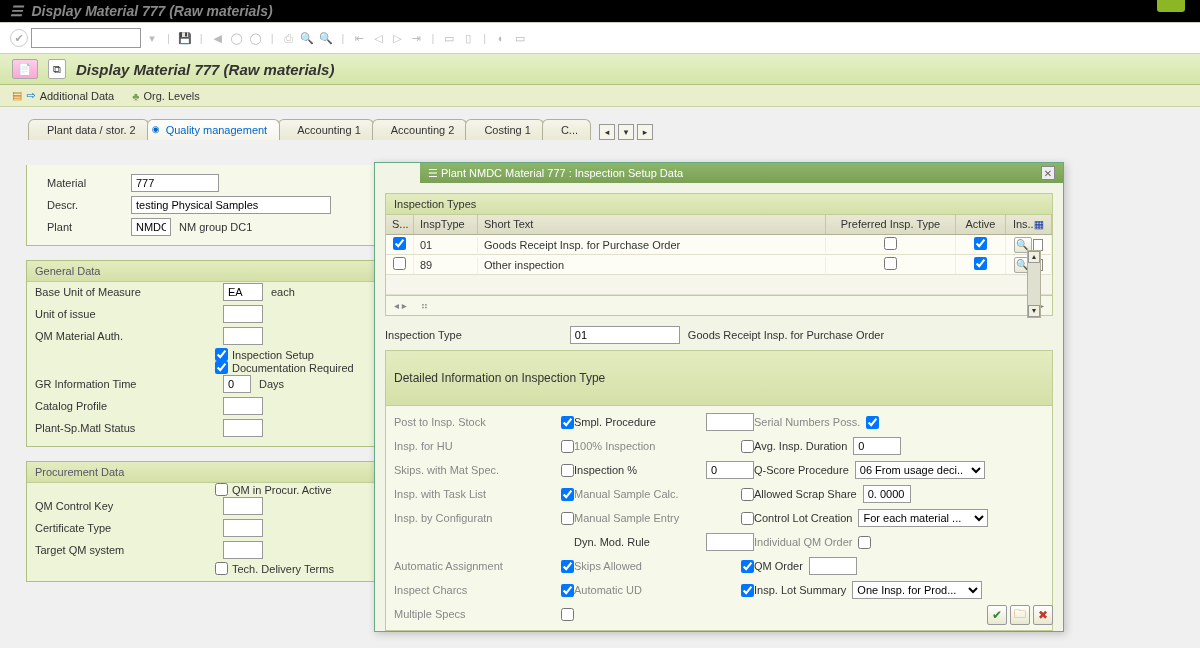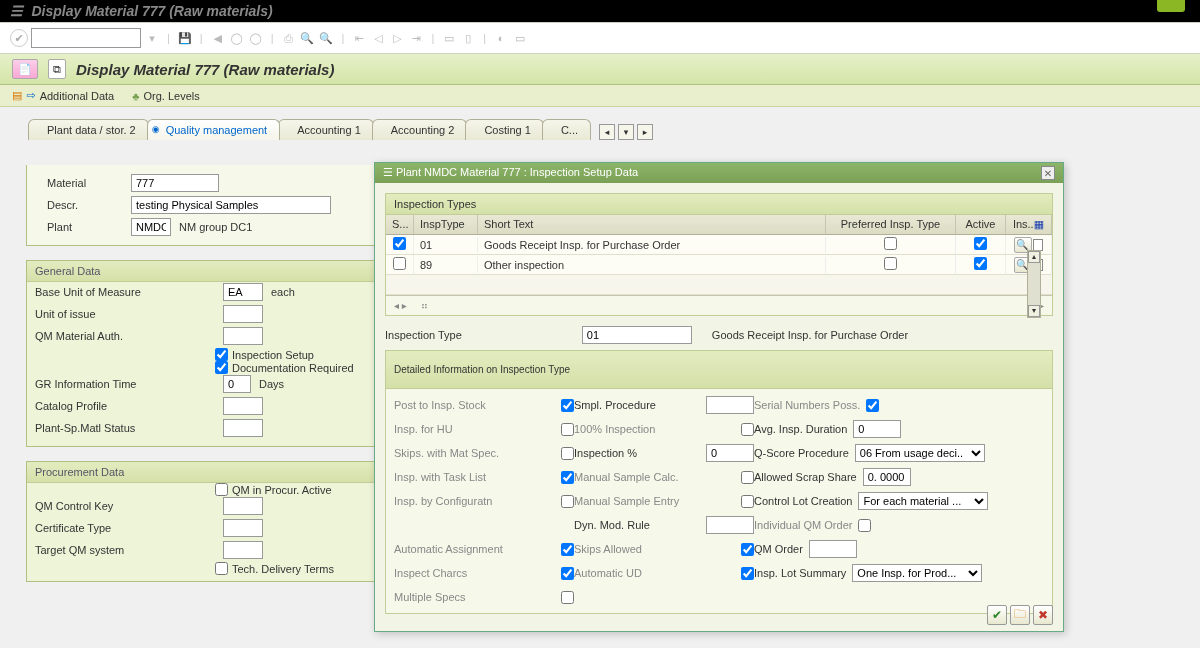--- a/index.html
+++ b/index.html
@@ -47,21 +47,21 @@
 .form-text { margin-left: 8px; font-size: 11px; }
 
 .groupbox { border: 1px solid #b0c080; background: #eef4d8; margin-top: 14px; padding-bottom: 6px; }
 .groupbox .gtitle { background: linear-gradient(#e3ecc0, #d4e0a8); padding: 4px 8px; font-size: 11px; border-bottom: 1px solid #c0cd96; color: #556; }
 .groupbox .form-row { padding: 1px 8px; }
 .groupbox .form-label { width: 130px; }
 .cb-row { margin-left: 188px; display: flex; align-items: center; gap: 4px; font-size: 11px; }
 
 
 .popup { position: absolute; left: 374px; top: 162px; width: 690px; height: 470px; background: #f2f4e5; border: 1px solid #6a8; box-shadow: 2px 2px 8px rgba(0,0,0,0.2); }
-.popup-title { background: linear-gradient(#8db56a, #7aa055); color: #fff; padding: 3px 8px; display: flex; align-items: flex-start; justify-content: space-between; font-size: 11px; }
+.popup-title { background: linear-gradient(#8db56a, #7aa055); color: #fff; padding: 3px 8px; display: flex; align-items: center; justify-content: space-between; font-size: 11px; margin-left: 45px; }
 .popup-title .close { background: #eee; color: #666; width: 14px; height: 14px; display: flex; align-items: center; justify-content: center; border: 1px solid #888; cursor: pointer; font-size: 10px; }
 .popup-body { padding: 10px; }
 .popup-group { border: 1px solid #c0cd96; background: #f6f8ea; margin-bottom: 10px; }
 .popup-group .gtitle { background: linear-gradient(#e3ecc0, #d4e0a8); padding: 4px 8px; font-size: 11px; border-bottom: 1px solid #c0cd96; }
 
 
 .itable { width: 100%; }
 .itable-head { display: flex; background: linear-gradient(#e8e8d5, #dcdcc4); border-bottom: 1px solid #b0b098; font-size: 11px; }
 .itable-head > div { padding: 3px 6px; border-right: 1px solid #c5c5b0; }
 .itable-body { max-height: 60px; overflow: hidden; }
@@ -75,23 +75,23 @@
 .col-ins { width: 46px; text-align: center; }
 .itable-scroll { display: flex; justify-content: space-between; padding: 4px 8px; border-top: 1px solid #c5c5b0; font-size: 10px; color: #888; }
 .mag-icon { display: inline-block; width: 18px; height: 16px; background: linear-gradient(#fff, #e8e8d0); border: 1px solid #aaa; border-radius: 2px; text-align: center; line-height: 14px; color: #d97706; font-size: 10px; }
 .tiny-sq { display: inline-block; width: 10px; height: 12px; border: 1px solid #888; background: #fff; vertical-align: middle; margin-left: 1px; }
 .vscroll { position: absolute; right: 11px; top: 56px; width: 14px; height: 68px; background: #e0e0d0; border: 1px solid #b0b098; }
 .vscroll .arrow { width: 12px; height: 12px; background: #f0f0e0; border: 1px solid #999; font-size: 8px; text-align: center; line-height: 10px; }
 .vscroll .arrow.up { position: absolute; top: 0; }
 .vscroll .arrow.down { position: absolute; bottom: 0; }
 
 
-.itype-row { display: flex; align-items: center; margin: 6px 0; font-size: 11px; gap: 20px; }
+.itype-row { display: flex; align-items: center; margin: 6px 0; font-size: 11px; gap: 8px; }
 .detail-group { border: 1px solid #c0cd96; background: #f6f8ea; }
-.detail-group .gtitle { background: linear-gradient(#e3ecc0, #d4e0a8); padding: 13px 8px; font-size: 10px; border-bottom: 1px solid #c0cd96; }
+.detail-group .gtitle { background: linear-gradient(#e3ecc0, #d4e0a8); padding: 20px 8px; font-size: 12px; border-bottom: 1px solid #c0cd96; }
 .detail-grid { display: grid; grid-template-columns: 180px 180px 300px; padding: 6px 8px; row-gap: 4px; font-size: 11px; }
 .dg-cell { display: flex; align-items: center; gap: 6px; min-height: 20px; }
 .dg-label { color: #888; }
 .dg-label.on { color: #333; }
 .dg-input { border: 1px solid #999; background: #fff; height: 18px; padding: 1px 4px; font-size: 11px; width: 48px; }
 .dg-select { border: 1px solid #999; background: #fff; height: 18px; font-size: 11px; width: 130px; }
 
 .popup-buttons { position: absolute; bottom: 6px; right: 10px; display: flex; gap: 3px; }
 .pbtn { width: 20px; height: 20px; border: 1px solid #999; background: linear-gradient(#fff, #e8e8d0); border-radius: 2px; display: flex; align-items: center; justify-content: center; font-size: 12px; cursor: pointer; }
 .pbtn.ok { color: #2a862a; }

